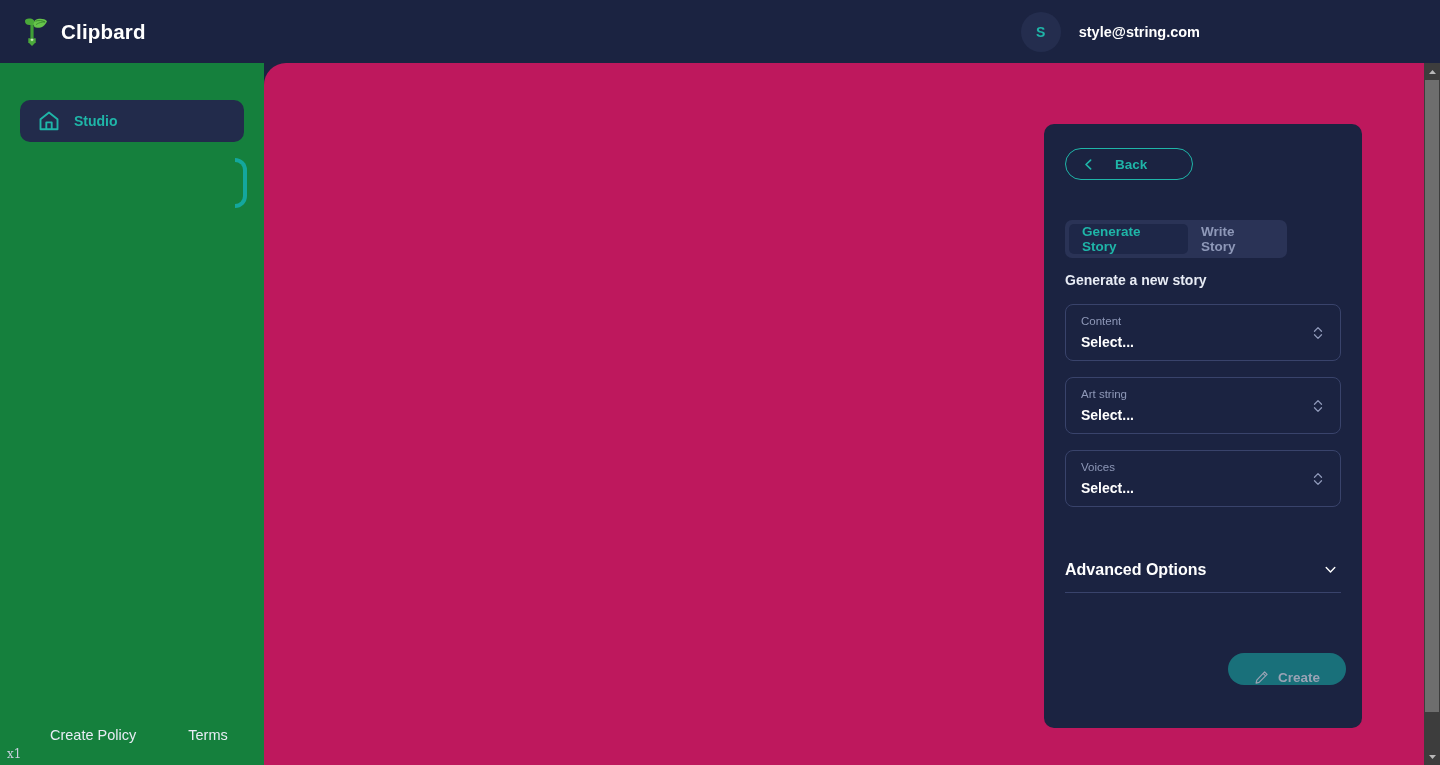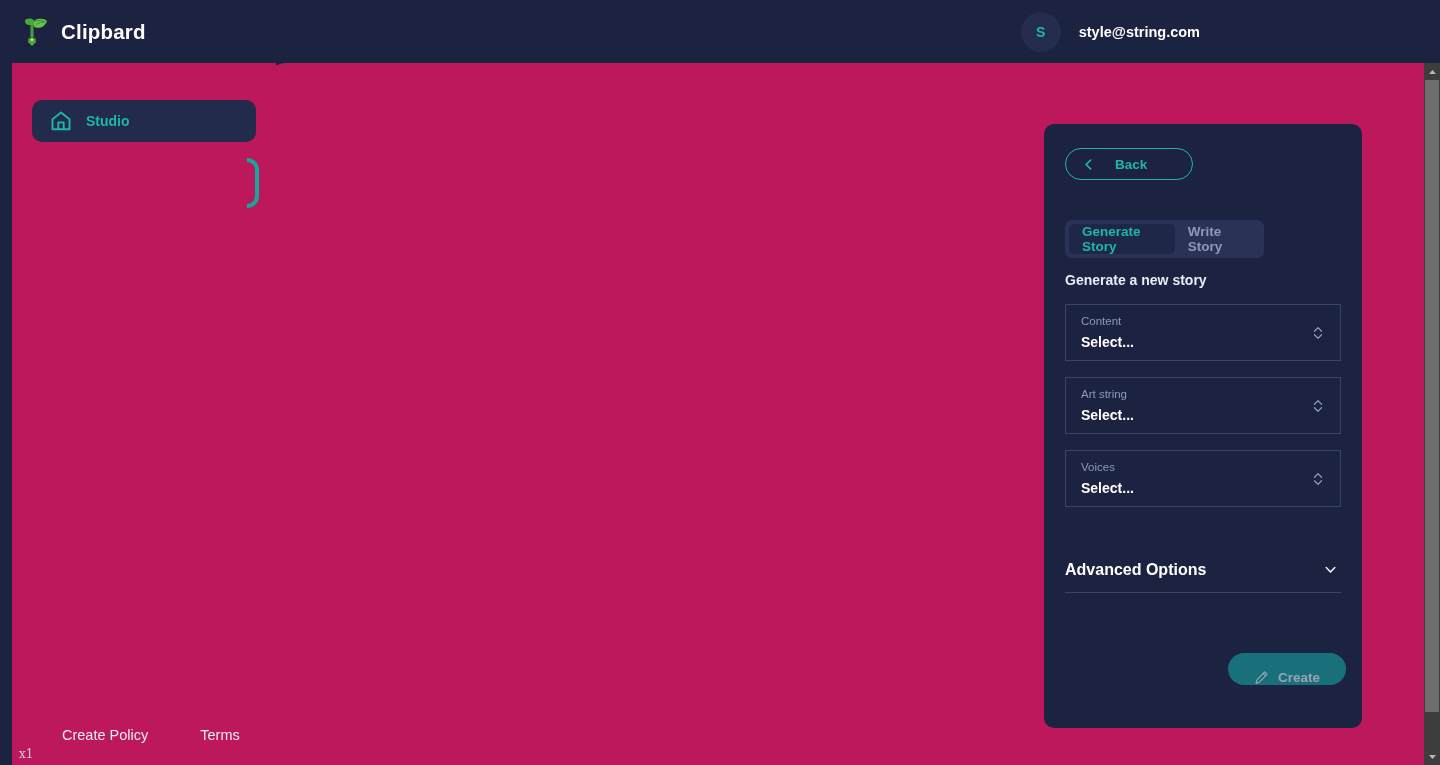--- a/index.html
+++ b/index.html
@@ -66,24 +66,24 @@
 
   #user-email {
     font-size: 14.5px;
     font-weight: bold;
     color: #ffffff;
   }
 
   
   #sidebar {
     position: absolute;
-    top: 63px; left: 12px;
+    top: 63px; left: 0;
     width: 264px;
     height: 702px;
-    background: #be185d;
+    background: #15803d;
   }
 
   .nav-item {
     position: relative;
     margin: 37px 20px 0 20px;
     height: 42px;
     border-radius: 10px;
     background: #222b4b;
     display: flex;
     align-items: center;
@@ -176,21 +176,21 @@
   #back-label {
     font-size: 13.5px;
     font-weight: bold;
     color: #1fb5a8;
   }
 
   
   #tabs {
     margin-top: 40px;
     height: 38px;
-    width: 199px;
+    width: 222px;
     background: #2a3356;
     border-radius: 7px;
     display: flex;
     align-items: center;
     padding: 4px;
   }
   .tab {
     height: 30px;
     border-radius: 5px;
     display: flex;
@@ -215,21 +215,21 @@
     font-size: 14px;
     color: #e8ecf5;
     font-weight: bold;
   }
 
   
   .select-field {
     margin-top: 16px;
     height: 57px;
     border: 1px solid #39436b;
-    border-radius: 0;
+    border-radius: 8px;
     background: transparent;
     position: relative;
     padding: 9px 0 0 15px;
     cursor: pointer;
   }
   .select-label {
     font-size: 11.5px;
     color: #8e98b8;
     line-height: 15px;
   }

